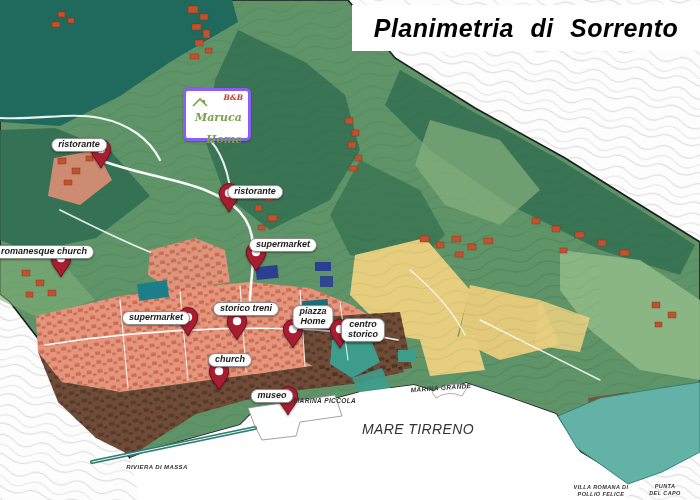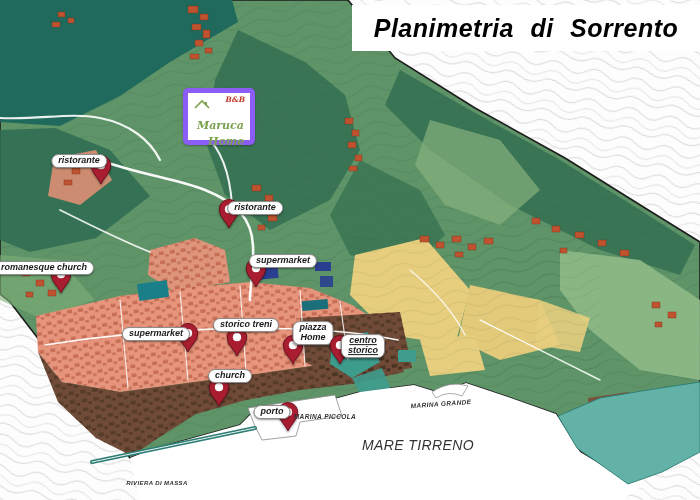--- a/index.html
+++ b/index.html
@@ -6,25 +6,25 @@
   .stage{position:relative;width:700px;height:500px;overflow:hidden;background:#fdfdfd;
          font-family:"Liberation Sans",sans-serif;}
   .stage svg.mapart{position:absolute;left:0;top:0;}
 
   .title-band{position:absolute;left:352px;top:5px;width:348px;height:46px;background:#ffffff;
       display:flex;align-items:center;justify-content:center;
       font:italic 700 25px "Liberation Sans",sans-serif;color:#000;
       letter-spacing:.5px;word-spacing:9px;white-space:nowrap;}
 
   .logo{position:absolute;left:183px;top:88px;width:62px;height:47px;background:#ffffff;
-      border:5px solid #8b5cf6;border-radius:5px;box-shadow:0 1px 2px rgba(0,0,0,.3);
+      border:3px solid #8b5cf6;border-radius:5px;box-shadow:0 1px 2px rgba(0,0,0,.3);
       font-family:"DejaVu Serif",serif;}
   .logo-bnb{position:absolute;right:5px;top:2px;color:#c0392b;font:italic 700 7.5px "DejaVu Serif",serif;}
   .logo-roof{position:absolute;left:6px;top:6px;}
-  .logo-name1{position:absolute;left:9px;top:26px;color:#7aa24e;font:italic 700 11px "DejaVu Serif",serif;}
+  .logo-name1{position:absolute;left:9px;top:20px;color:#7aa24e;font:italic 700 11px "DejaVu Serif",serif;}
   .logo-name2{position:absolute;left:20px;top:28px;color:#7aa24e;font:italic 700 11px "DejaVu Serif",serif;margin-top:14px;}
 
   .pin{position:absolute;transform:translate(-50%,-100%);filter:drop-shadow(0 1px 1px rgba(0,0,0,.45));
        width:23px;height:31px;}
   .pin-label{position:absolute;transform:translate(-50%,-50%);background:#ffffff;
       border:1px solid #8a8a8a;border-radius:7px;padding:1px 6px;
       font:italic 700 9px "Liberation Sans",sans-serif;color:#1a1a1a;text-align:center;
       line-height:1.1;white-space:pre-line;box-shadow:0 1px 2px rgba(0,0,0,.4);}
 
   .place-label{position:absolute;font-style:italic;color:#333;text-align:center;
@@ -212,21 +212,21 @@
   <div class="logo">
     <span class="logo-bnb">B&amp;B</span>
     <svg class="logo-roof" width="16" height="10" viewBox="0 0 16 10">
       <polyline points="1,9 8,2 15,9" fill="none" stroke="#7aa24e" stroke-width="1.6"></polyline>
       <rect x="11" y="3" width="2" height="3" fill="#7aa24e"></rect>
     </svg>
     <span class="logo-name1">Maruca</span>
     <span class="logo-name2">Home</span>
   </div>
 
-  <div style="position:absolute;left:0;top:0;width:700px;height:396px;margin-top:16px;">
+  <div style="position:absolute;left:0;top:0;width:700px;height:396px;">
       <div class="pin" style="left: 101px; top: 169px;"><svg width="23" height="31" viewBox="0 0 24 32">
           <path d="M12 31 C8.5 23.5 2 19.5 2 11.5 C2 5.8 6.4 1.5 12 1.5 C17.6 1.5 22 5.8 22 11.5 C22 19.5 15.5 23.5 12 31 Z" fill="#A81E30" stroke="#6E0F1E" stroke-width="1"></path>
           <circle cx="12" cy="11.5" r="4.3" fill="#ffffff"></circle>
         </svg></div>
       <div class="pin-label" style="left: 79px; top: 145px;">ristorante</div>
       <div class="pin" style="left: 229px; top: 213px;"><svg width="23" height="31" viewBox="0 0 24 32">
           <path d="M12 31 C8.5 23.5 2 19.5 2 11.5 C2 5.8 6.4 1.5 12 1.5 C17.6 1.5 22 5.8 22 11.5 C22 19.5 15.5 23.5 12 31 Z" fill="#A81E30" stroke="#6E0F1E" stroke-width="1"></path>
           <circle cx="12" cy="11.5" r="4.3" fill="#ffffff"></circle>
         </svg></div>
       <div class="pin-label" style="left: 255px; top: 192px;">ristorante</div>
@@ -253,32 +253,32 @@
       <div class="pin" style="left: 293px; top: 349px;"><svg width="23" height="31" viewBox="0 0 24 32">
           <path d="M12 31 C8.5 23.5 2 19.5 2 11.5 C2 5.8 6.4 1.5 12 1.5 C17.6 1.5 22 5.8 22 11.5 C22 19.5 15.5 23.5 12 31 Z" fill="#A81E30" stroke="#6E0F1E" stroke-width="1"></path>
           <circle cx="12" cy="11.5" r="4.3" fill="#ffffff"></circle>
         </svg></div>
       <div class="pin-label" style="left: 313px; top: 317px;">piazza
 Home</div>
       <div class="pin" style="left: 340px; top: 349px;"><svg width="23" height="31" viewBox="0 0 24 32">
           <path d="M12 31 C8.5 23.5 2 19.5 2 11.5 C2 5.8 6.4 1.5 12 1.5 C17.6 1.5 22 5.8 22 11.5 C22 19.5 15.5 23.5 12 31 Z" fill="#A81E30" stroke="#6E0F1E" stroke-width="1"></path>
           <circle cx="12" cy="11.5" r="4.3" fill="#ffffff"></circle>
         </svg></div>
-      <div class="pin-label" style="left: 363px; top: 330px; text-decoration: underline;">centro
+      <div class="pin-label" style="left: 363px; top: 330px;">centro
 storico</div>
       <div class="pin" style="left: 219px; top: 391px;"><svg width="23" height="31" viewBox="0 0 24 32">
           <path d="M12 31 C8.5 23.5 2 19.5 2 11.5 C2 5.8 6.4 1.5 12 1.5 C17.6 1.5 22 5.8 22 11.5 C22 19.5 15.5 23.5 12 31 Z" fill="#A81E30" stroke="#6E0F1E" stroke-width="1"></path>
           <circle cx="12" cy="11.5" r="4.3" fill="#ffffff"></circle>
         </svg></div>
       <div class="pin-label" style="left: 230px; top: 360px;">church</div>
       <div class="pin" style="left: 288px; top: 416px;"><svg width="23" height="31" viewBox="0 0 24 32">
           <path d="M12 31 C8.5 23.5 2 19.5 2 11.5 C2 5.8 6.4 1.5 12 1.5 C17.6 1.5 22 5.8 22 11.5 C22 19.5 15.5 23.5 12 31 Z" fill="#A81E30" stroke="#6E0F1E" stroke-width="1"></path>
           <circle cx="12" cy="11.5" r="4.3" fill="#ffffff"></circle>
         </svg></div>
-      <div class="pin-label" style="left: 272px; top: 396px;">porto</div>
+      <div class="pin-label" style="left: 272px; top: 396px;">museo</div>
       <div class="place-label" style="left: 325px; top: 401px; font-size: 6.5px; font-weight: 700; transform: translate(-50%, -50%);">MARINA PICCOLA</div>
       <div class="place-label" style="left: 441px; top: 388px; font-size: 6.5px; font-weight: 700; transform: translate(-50%, -50%) rotate(-4deg);">MARINA GRANDE</div>
       <div class="place-label" style="left: 418px; top: 429px; font-size: 14px; font-weight: 400; transform: translate(-50%, -50%);">MARE TIRRENO</div>
       <div class="place-label" style="left: 157px; top: 468px; font-size: 6px; font-weight: 700; transform: translate(-50%, -50%);">RIVIERA DI MASSA</div>
       <div class="place-label" style="left: 601px; top: 491px; font-size: 5.5px; font-weight: 700; transform: translate(-50%, -50%);">VILLA ROMANA DI
 POLLIO FELICE</div>
       <div class="place-label" style="left: 665px; top: 490px; font-size: 5.5px; font-weight: 700; transform: translate(-50%, -50%);">PUNTA
 DEL CAPO</div>
     </div>
 

